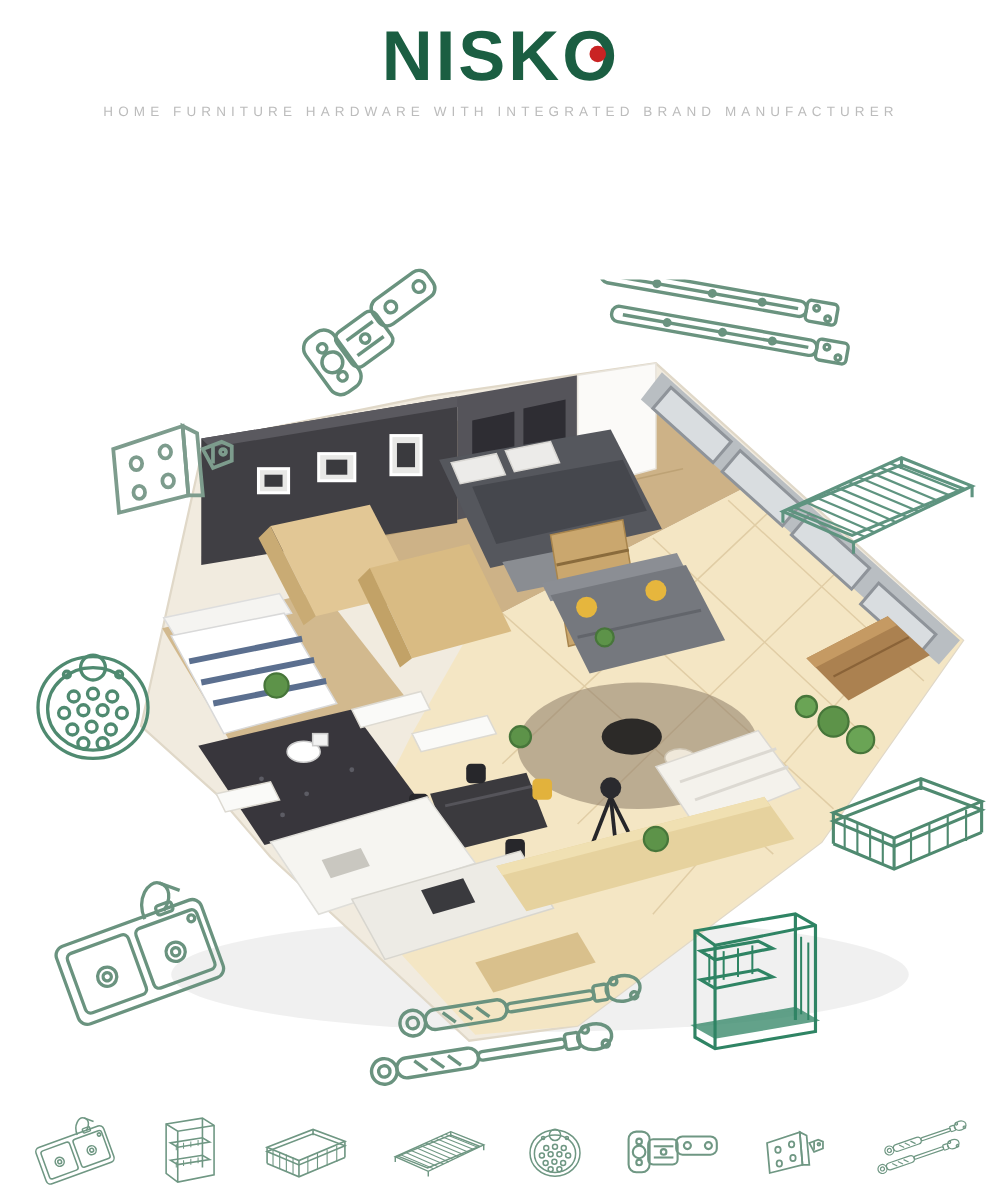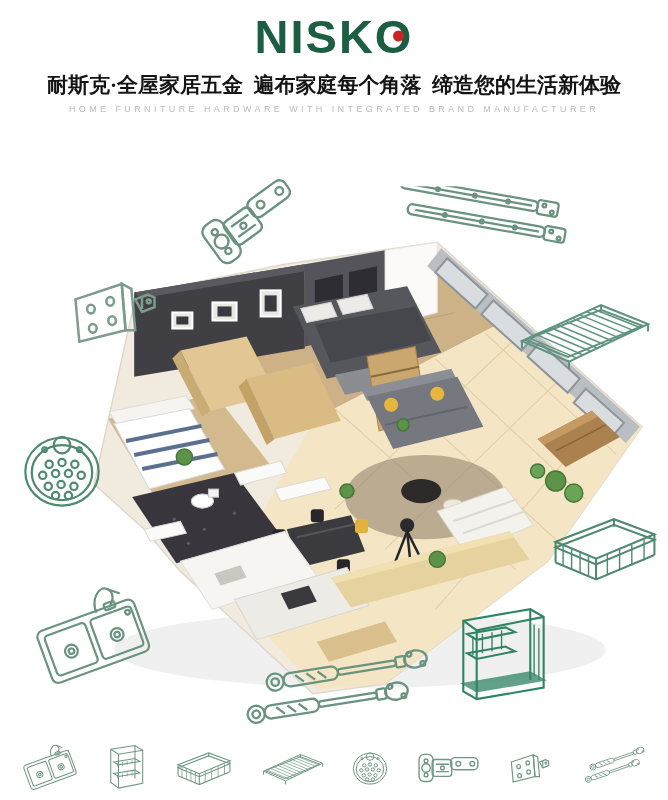--- a/index.html
+++ b/index.html
@@ -244,21 +244,20 @@
 
 <div class="poster">
 
   <div class="header">
     <div class="logo-row">
       <span class="logo-latin-wrap">
         <span class="logo-latin">NISKO</span>
         <span class="logo-dot"></span>
       </span>
     </div>
-    <div class="subheadline">耐斯克·全屋家居五金  遍布家庭每个角落  缔造您的生活新体验</div>
     <div class="tagline">HOME FURNITURE HARDWARE WITH INTEGRATED BRAND MANUFACTURER</div>
   </div>
 
   <div class="apartment">
     <svg viewBox="0 0 560 470">
       <ellipse cx="275" cy="420" rx="245" ry="38" fill="#000" opacity="0.06"></ellipse>
 
       <polygon points="10,255 52,66 200,36 352,14 556,198 462,332 300,454 228,464 96,342 60,300" fill="#f1ebdf" stroke="#e0d8c8" stroke-width="1.5"></polygon>
 
       <g>

